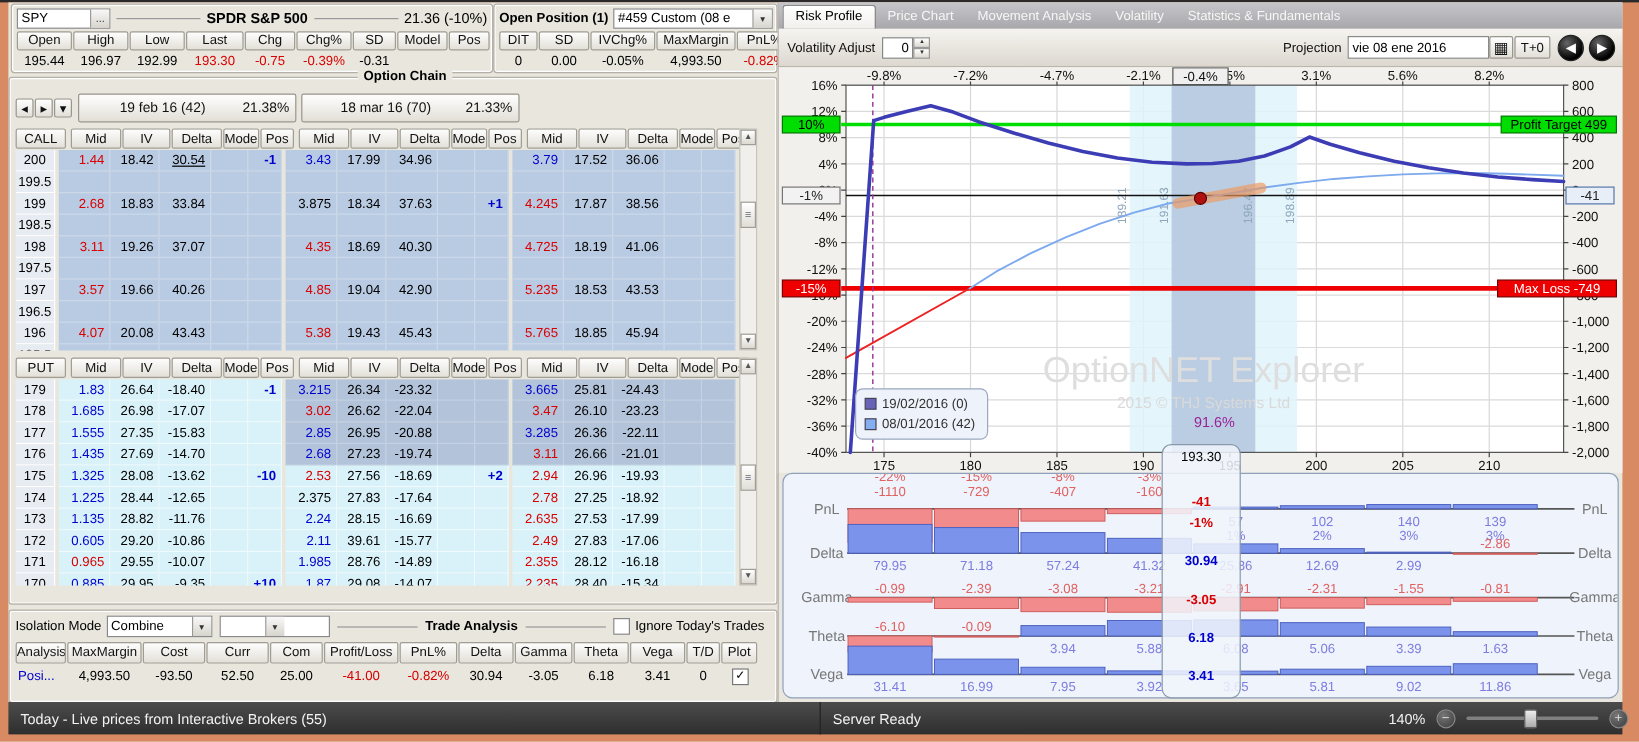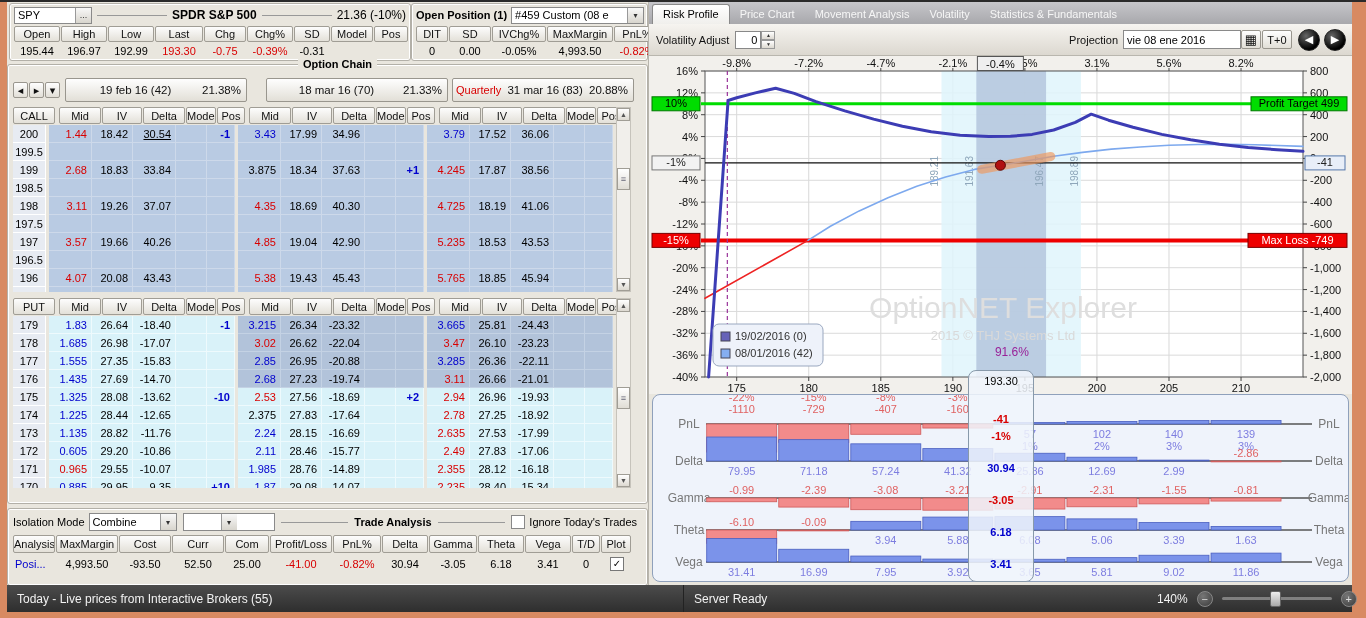--- a/index.html
+++ b/index.html
@@ -138,29 +138,24 @@
       <div id="expiry-row" style="position:absolute;left:5px;top:12px;display:flex;align-items:center;height:26px;">
           <div class="btn3d" style="width: 15px; height: 16px; margin-right: 1px;">◂</div>
           <div class="btn3d" style="width: 15px; height: 16px; margin-right: 1px;">▸</div>
           <div class="btn3d" style="width: 15px; height: 16px; margin-right: 1px;">▾</div>
           <div></div>
           <div class="btn3d" style="width: 182px; height: 24px; margin-left: 4px; justify-content: flex-start;">
             <div style="color: rgb(216, 0, 0); font-size: 11px; margin-left: 3px;"></div>
             <div style="flex: 1 1 0%; text-align: center; font-size: 11.5px;">19 feb 16 (42)</div>
             <div style="font-size: 11.5px; margin-right: 5px;">21.38%</div>
           </div>
-          <div class="btn3d" style="width: 182px; height: 24px; margin-left: 19px; justify-content: flex-start;">
+          <div class="btn3d" style="width: 182px; height: 24px; margin-left: 4px; justify-content: flex-start;">
             <div style="color: rgb(216, 0, 0); font-size: 11px; margin-left: 3px;"></div>
             <div style="flex: 1 1 0%; text-align: center; font-size: 11.5px;">18 mar 16 (70)</div>
             <div style="font-size: 11.5px; margin-right: 5px;">21.33%</div>
-          </div>
-          <div class="btn3d" style="width: 182px; height: 24px; margin-left: 4px; justify-content: flex-start;">
-            <div style="color: rgb(216, 0, 0); font-size: 11px; margin-left: 3px;">Quarterly</div>
-            <div style="flex: 1 1 0%; text-align: center; font-size: 11.5px;">31 mar 16 (83)</div>
-            <div style="font-size: 11.5px; margin-right: 5px;">20.88%</div>
           </div>
         </div>
       <div id="call-colhead" style="position:absolute;left:5px;top:42px;display:flex;gap:1px;">
           <div class="hdrbtn cell" style="width: 42px; height: 17px; line-height: 16px; font-weight: normal;">CALL</div>
           <div style="display: flex; gap: 1px; margin-left: 3px;">
             <div class="hdrbtn cell" style="width: 42px; height: 17px; line-height: 16px;">Mid</div>
             <div class="hdrbtn cell" style="width: 40px; height: 17px; line-height: 16px;">IV</div>
             <div class="hdrbtn cell" style="width: 42px; height: 17px; line-height: 16px;">Delta</div>
             <div class="hdrbtn cell" style="width: 30px; height: 17px; line-height: 16px;">Model</div>
             <div class="hdrbtn cell" style="width: 28px; height: 17px; line-height: 16px;">Pos</div>
@@ -619,21 +614,21 @@
             <div class="cell ctr strike-bg" style="width: 42px;">172</div>
             <div style="display: flex; margin-left: 3px;">
               <div class="cell num put-bg vb" style="width: 43px;">0.605</div>
               <div class="cell num put-bg" style="width: 41px;">29.20</div>
               <div class="cell num put-bg" style="width: 43px;">-10.86</div>
               <div class="cell num put-bg" style="width: 31px;"></div>
               <div class="cell num put-bg vb posv" style="width: 28px;"></div>
             </div>
             <div style="display: flex; margin-left: 3px;">
               <div class="cell num put-bg vb" style="width: 43px;">2.11</div>
-              <div class="cell num put-bg" style="width: 41px;">28.46</div>
+              <div class="cell num put-bg" style="width: 41px;">39.61</div>
               <div class="cell num put-bg" style="width: 43px;">-15.77</div>
               <div class="cell num put-bg" style="width: 31px;"></div>
               <div class="cell num put-bg vb posv" style="width: 28px;"></div>
             </div>
             <div style="display: flex; margin-left: 3px;">
               <div class="cell num put-bg vr" style="width: 43px;">2.49</div>
               <div class="cell num put-bg" style="width: 41px;">27.83</div>
               <div class="cell num put-bg" style="width: 43px;">-17.06</div>
               <div class="cell num put-bg" style="width: 31px;"></div>
               <div class="cell num put-bg vb posv" style="width: 28px;"></div>

